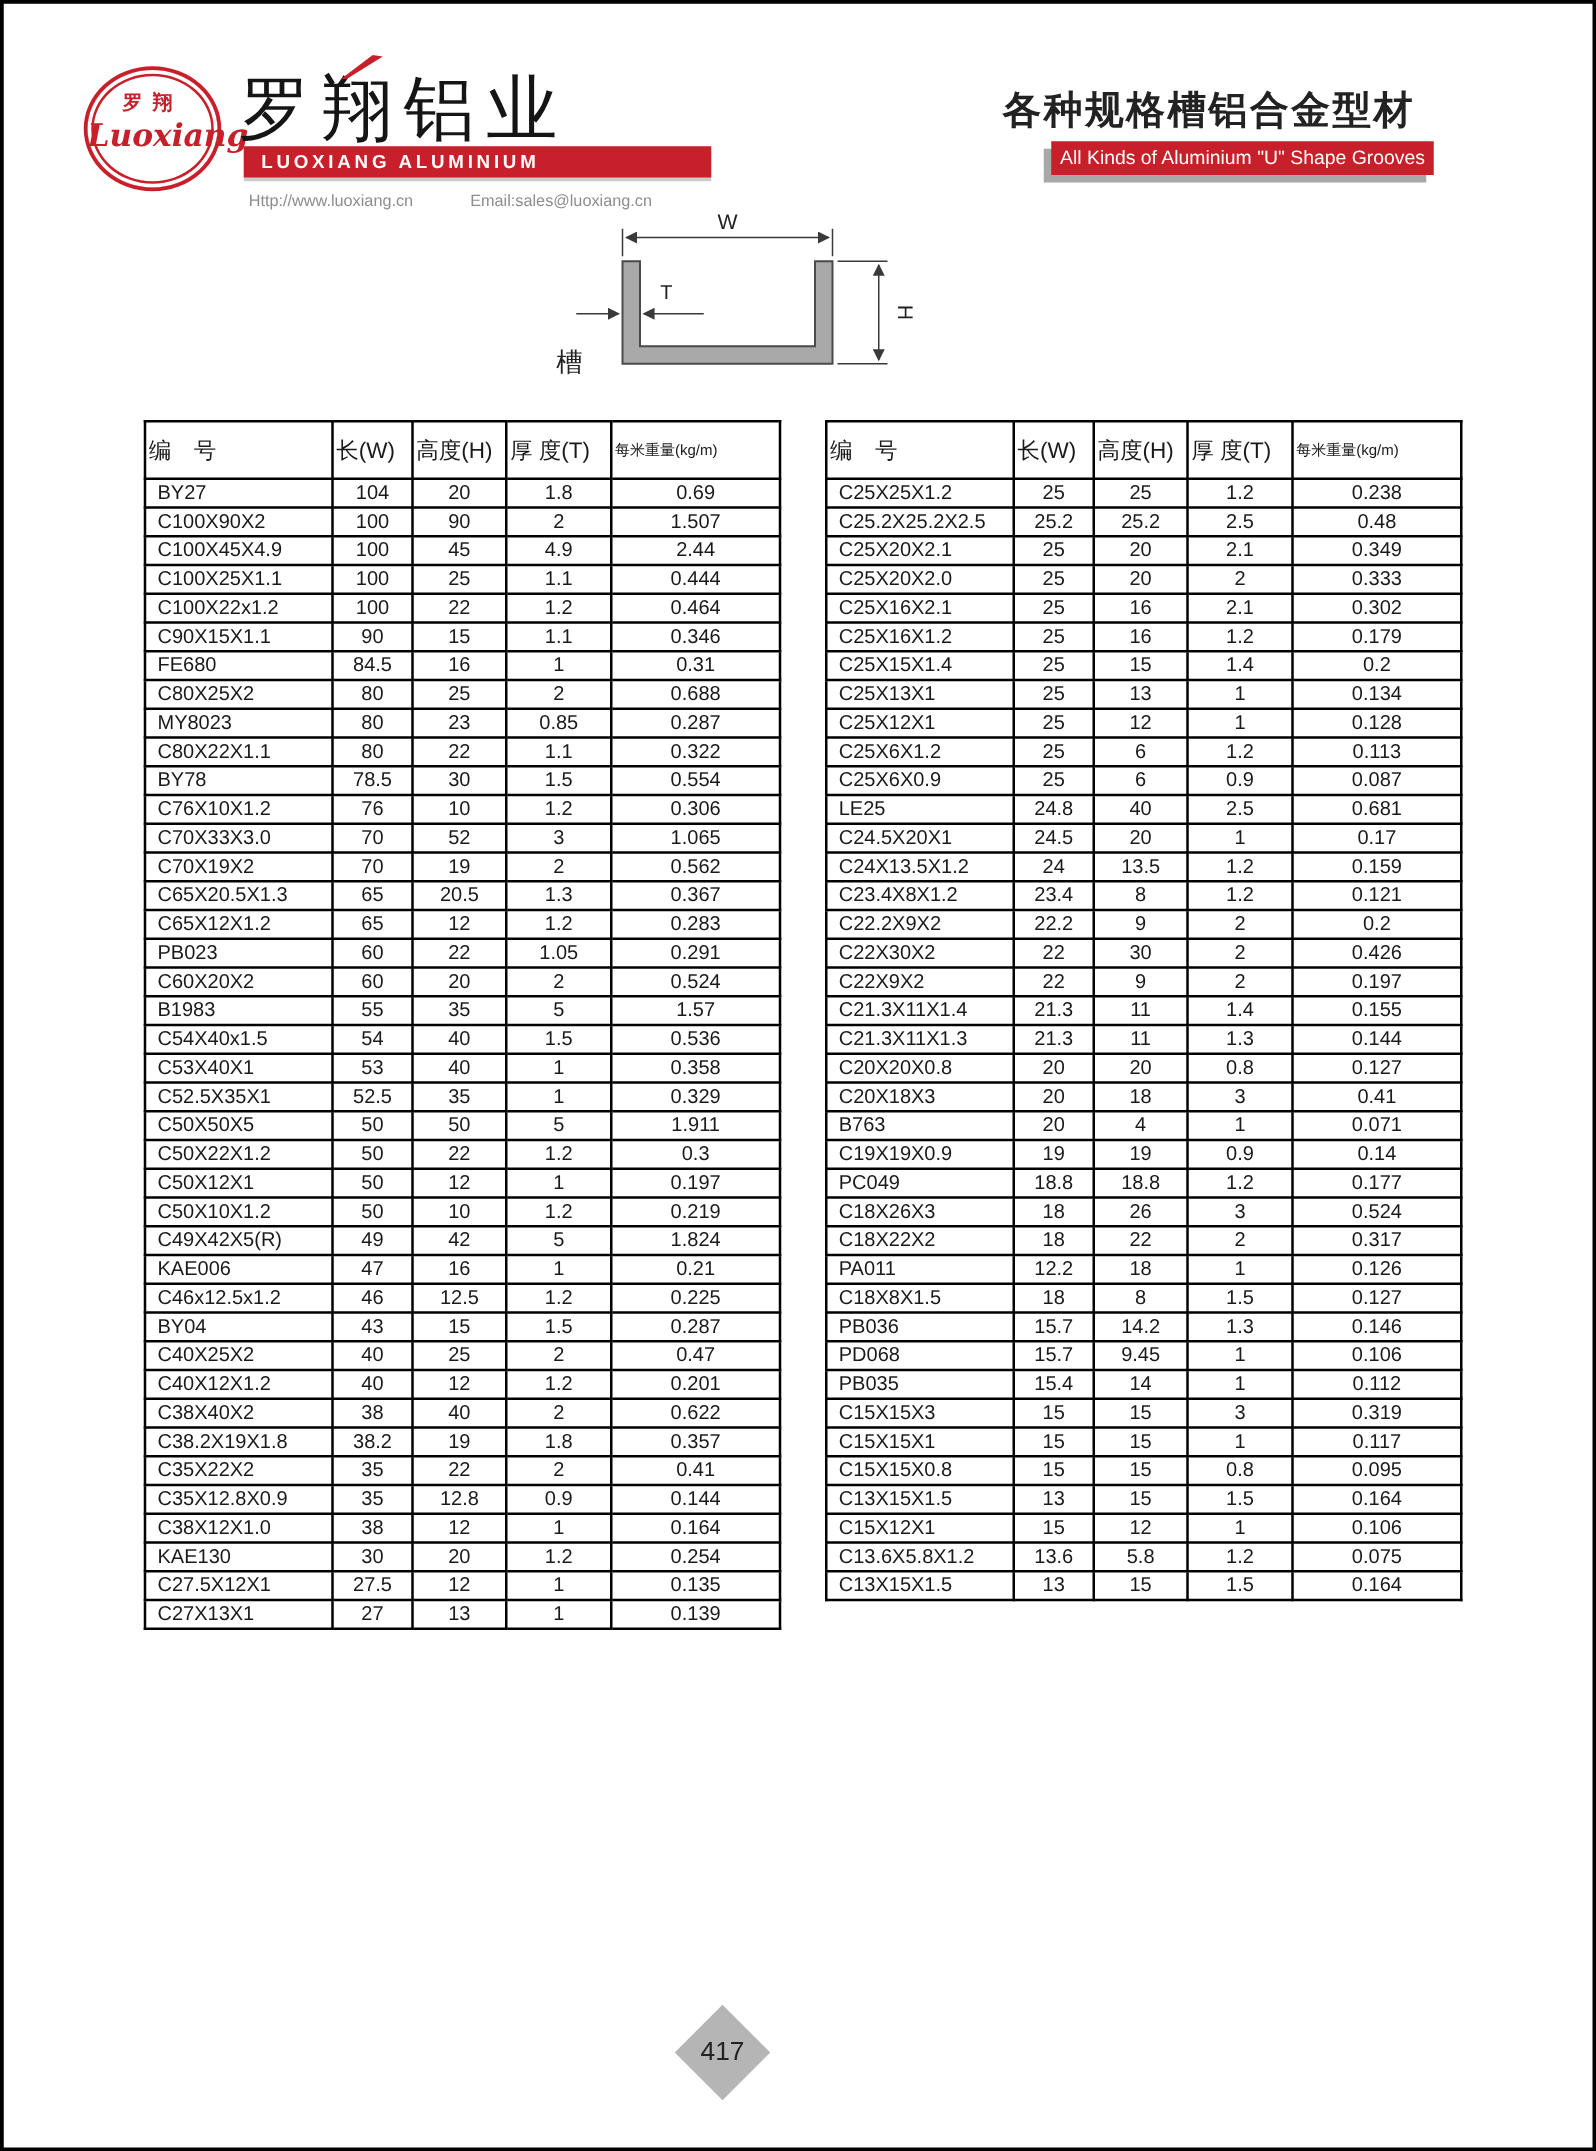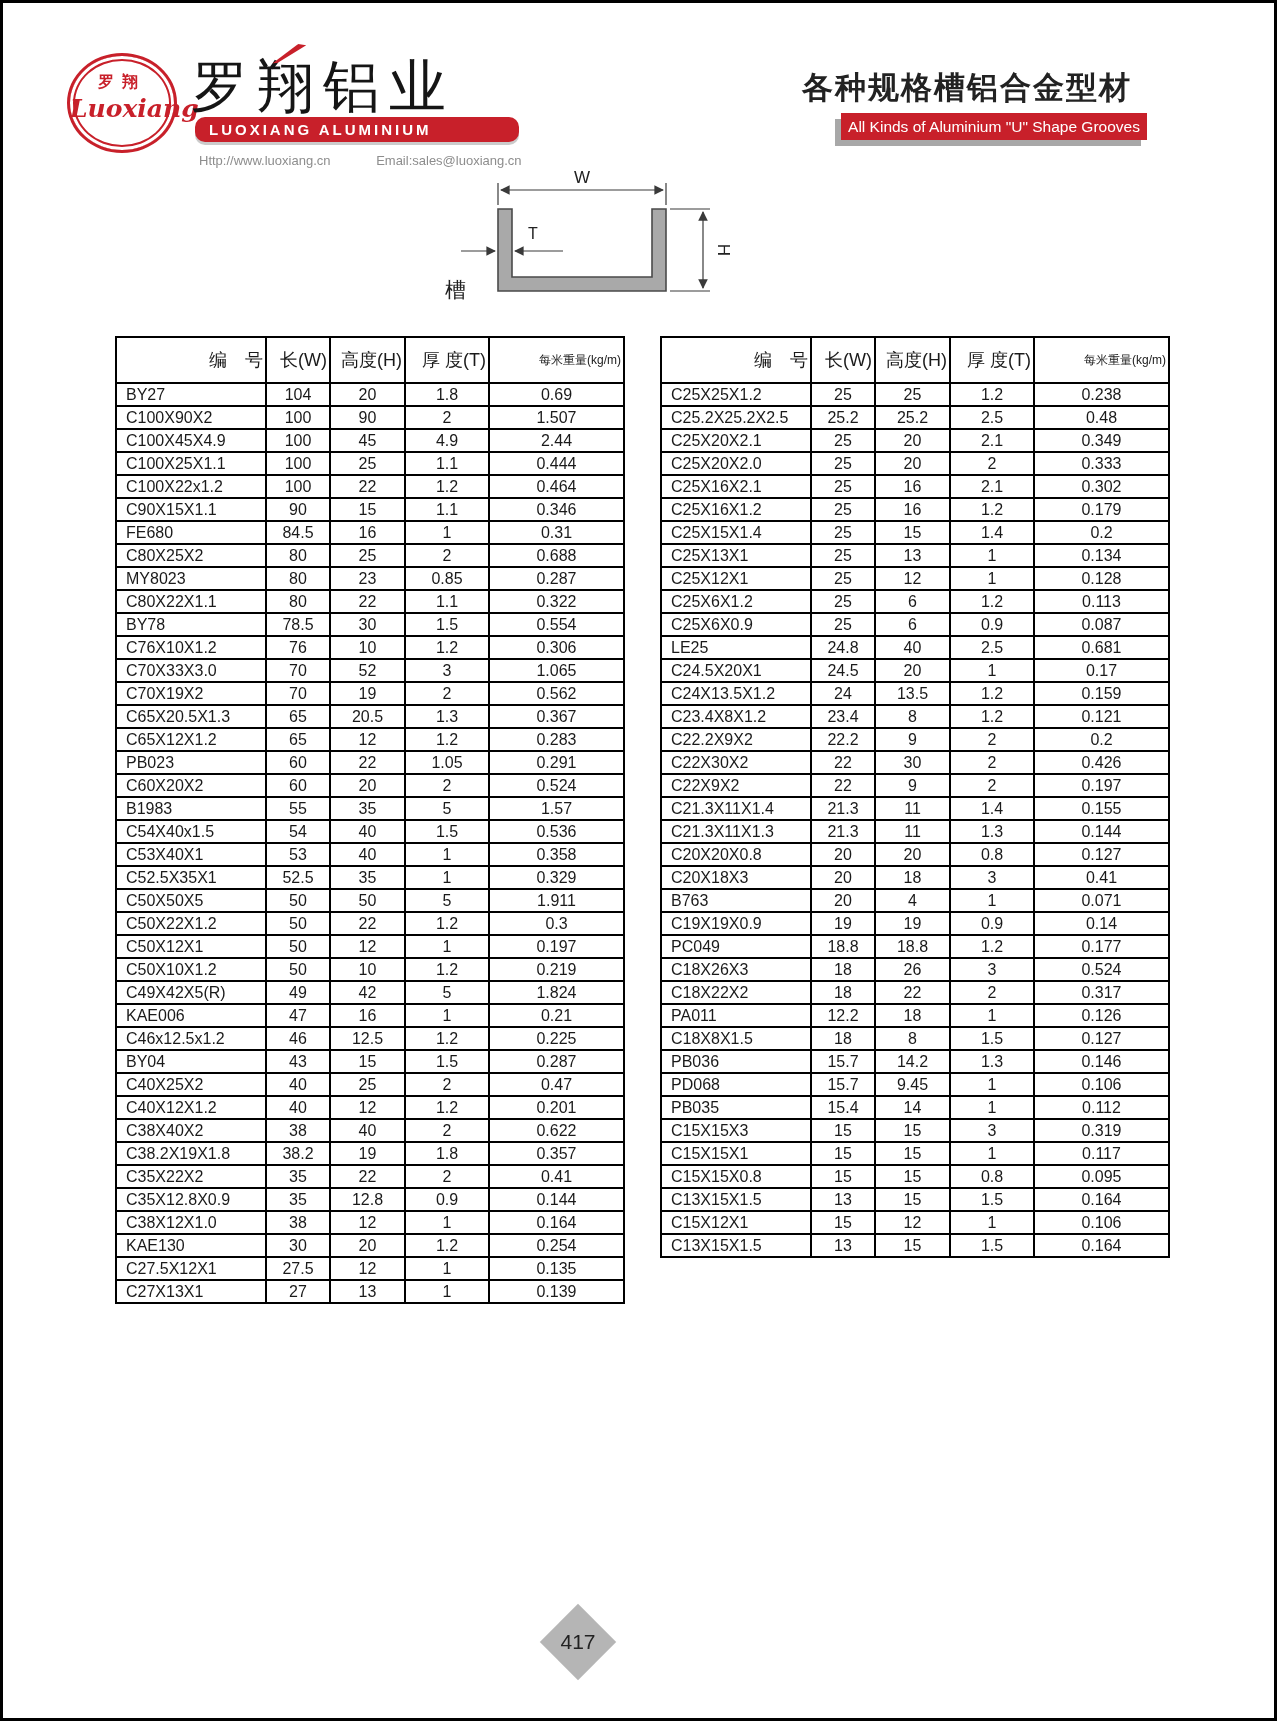--- a/index.html
+++ b/index.html
@@ -14,45 +14,45 @@
                box-shadow: inset 0 0 0 3px #fff, inset 0 0 0 5px #c8202a; position:relative; }
   .logo-cn { position:absolute; top:16px; width:100%; text-align:center;
              color:#c8202a; font-weight:bold; font-size:16px; letter-spacing:8px; }
   .logo-script { position:absolute; top:38px; width:100%; text-align:left; color:#c8202a;
                  font-style:italic; font-weight:bold; font-size:25px;
                  font-family:"DejaVu Serif", serif; }
   .company-cn { position:absolute; left:188px; top:46px; font-size:57px; font-weight:normal;
                 letter-spacing:9px; color:#151515; }
   .red-swoosh { position:absolute; left:268px; top:42px; width:36px; height:17px; background:#c8202a;
                 clip-path:polygon(0 100%, 78% 0, 100% 12%, 14% 100%); transform:rotate(-6deg); }
-  .banner-left { position:absolute; left:192px; top:114px; width:324px; height:25px;
+  .banner-left { position:absolute; left:192px; top:114px; width:374px; height:25px;
                  background:#c8202a; color:#fff; font-weight:bold; font-size:15px;
                  letter-spacing:3px; line-height:25px; padding-left:14px;
-                 box-shadow:0 3px 0 rgba(160,160,160,.55);border-radius:10px; }
+                 box-shadow:0 3px 0 rgba(160,160,160,.55); }
   .contact { position:absolute; left:196px; top:150px; font-size:13px; color:#8d8d8d; }
   .contact span { margin-right:42px; }
   .product-cn { position:absolute; right:142px; top:64px; font-size:31px; font-weight:600;
                 letter-spacing:2px; color:#222; }
   .banner-right { position:absolute; left:838px; top:110px; width:306px; height:27px;
                   background:#c8202a; color:#fff; font-size:15.5px; line-height:27px;
                   text-align:center; box-shadow:-6px 6px 0 #a8a8a8; }
 
   
   .diagram { position:absolute; left:420px; top:166px; width:330px; height:152px; }
 
   
   table.spec { position:absolute; top:333px; border-collapse:collapse; table-layout:fixed;
                background:#fff; }
   .spec-left  { left:112px; }
   .spec-right { left:657px; }
   table.spec col.c1 { width:150px; } table.spec col.c2 { width:64px; }
   table.spec col.c3 { width:75px; } table.spec col.c4 { width:84px; }
   table.spec col.c5 { width:135px; }
   table.spec th { height:46px; border:2px solid #000; font-weight:400; font-size:18px;
-                  text-align:right; padding:0 2px; white-space:nowrap; overflow:hidden; }
+                  text-align:left; padding:0 2px; white-space:nowrap; overflow:hidden; }
   table.spec th:last-child { font-size:12px; }
   table.spec td { height:23px; border:2px solid #000; font-size:16px; line-height:1;
                   text-align:center; padding:0 2px; white-space:nowrap; overflow:hidden; }
   table.spec td:first-child { text-align:left; padding-left:9px; }
 
   
   .page-diamond { position:absolute; left:548px; top:1612px; width:54px; height:54px;
                   background:#b5b5b5; transform:rotate(45deg); }
   .page-diamond span { position:absolute; inset:0; transform:rotate(-45deg);
                        display:flex; align-items:center; justify-content:center;
@@ -682,20 +682,27 @@
           <td>0.164</td>
         </tr>
         <tr>
           <td>C15X12X1</td>
           <td>15</td>
           <td>12</td>
           <td>1</td>
           <td>0.106</td>
         </tr>
         <tr>
+          <td>C13.6X5.8X1.2</td>
+          <td>13.6</td>
+          <td>5.8</td>
+          <td>1.2</td>
+          <td>0.075</td>
+        </tr>
+        <tr>
           <td>C13X15X1.5</td>
           <td>13</td>
           <td>15</td>
           <td>1.5</td>
           <td>0.164</td>
         </tr>
       </tbody>
   </table>
 
   <div class="page-diamond">

